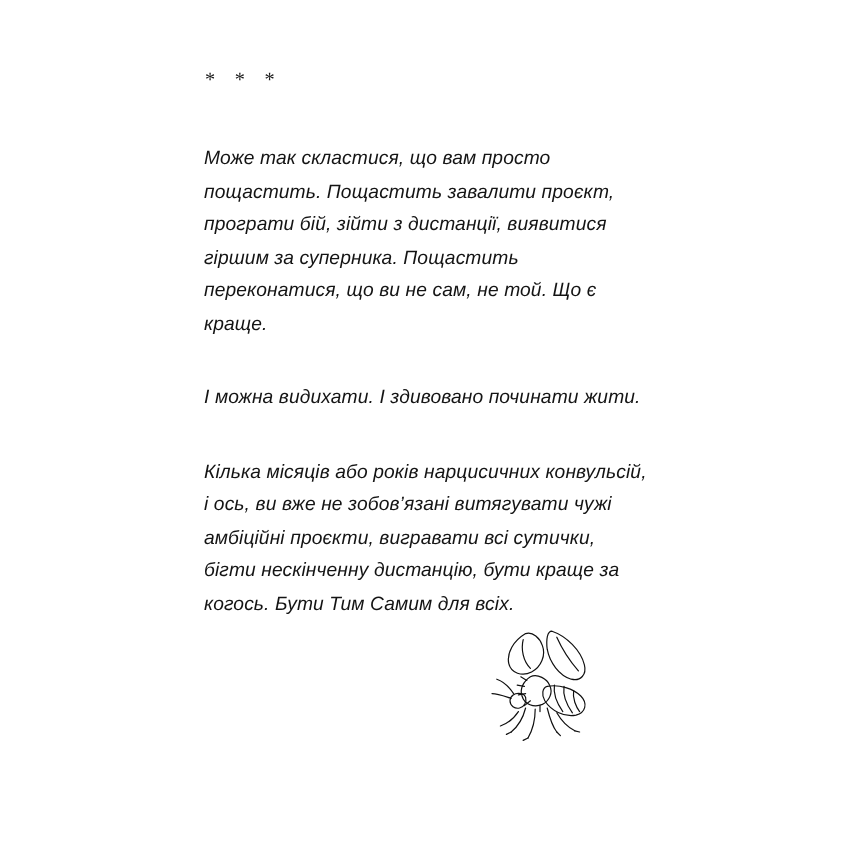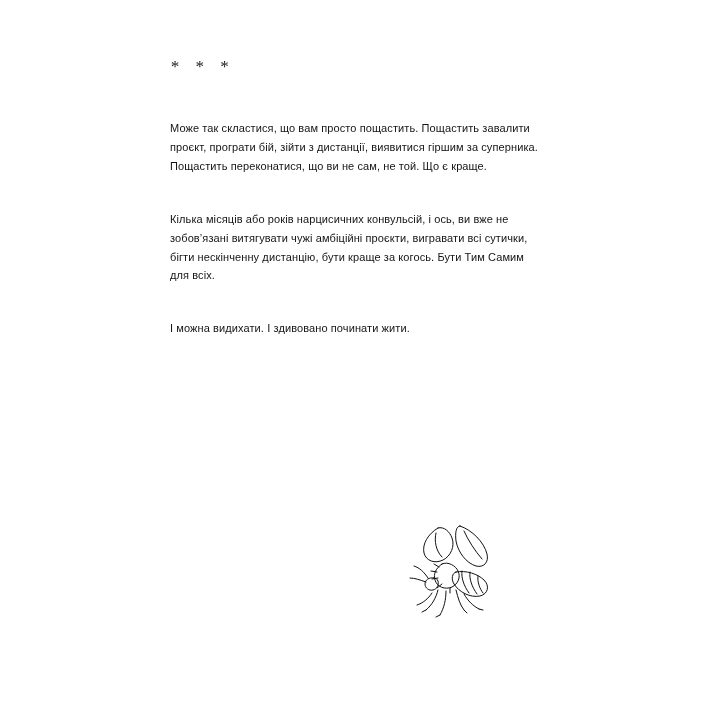--- a/index.html
+++ b/index.html
@@ -29,21 +29,22 @@
   .separator {
     font-size: 17px;
     letter-spacing: 6px;
     font-style: italic;
     color: #1a1a1a;
     margin: 0 0 44px 0;
     line-height: 1;
     font-family: "Liberation Serif", serif;
   }
   .para {
-    font-size: 11px;
+    font-style: italic;
+    font-size: 16px;
     line-height: 1.72;
     margin: 0 0 34px 0;
     color: #141414;
     letter-spacing: 0.1px;
   }
   .para:last-of-type {
     margin-bottom: 0;
   }
   .illustration {
     position: absolute;
@@ -62,23 +63,23 @@
 <body>
 
 <div class="page">
 
   <div class="content">
 
     <div class="separator">* * *</div>
 
     <p class="para">Може так скластися, що вам просто пощастить. Пощастить завалити проєкт, програти бій, зійти з дистанції, виявитися гіршим за суперника. Пощастить переконатися, що ви не сам, не той. Що є краще.</p>
 
+    <p class="para">І можна видихати. І здивовано починати жити.</p>
+
     <p class="para">Кілька місяців або років нарцисичних конвульсій, і ось, ви вже не зобов’язані витягувати чужі амбіційні проєкти, вигравати всі сутички, бігти нескінченну дистанцію, бути краще за когось. Бути Тим Самим для всіх.</p>
-
-    <p class="para">І можна видихати. І здивовано починати жити.</p>
 
   </div>
 
   <div class="illustration">
     <svg viewBox="0 0 130 105" xmlns="http://www.w3.org/2000/svg" fill="none" stroke="#111111" stroke-width="1" stroke-linecap="round" stroke-linejoin="round">
 
       <path d="M40 8 C30 14 24 24 26 33 C28 41 37 44 45 40 C53 36 57 26 54 18 C52 12 46 6 40 8 Z"></path>
 
       <path d="M62 6 C74 10 86 22 89 34 C91 42 86 48 78 46 C68 43 60 32 58 21 C57 13 58 6 62 6 Z"></path>
 

